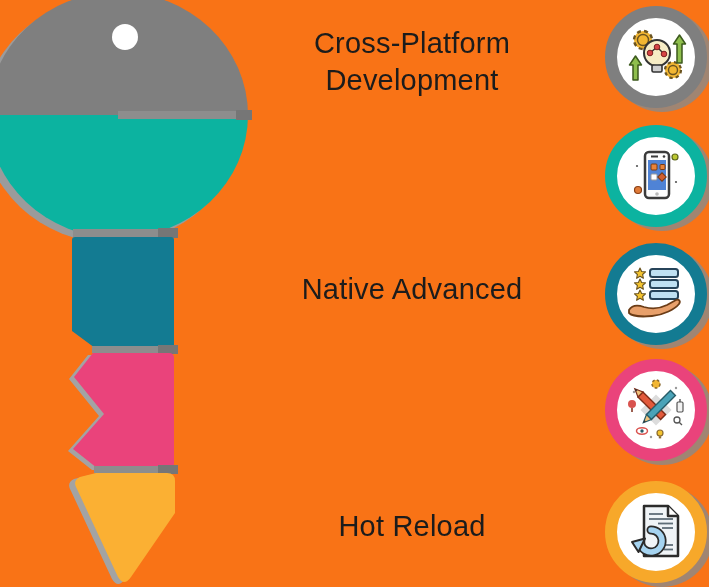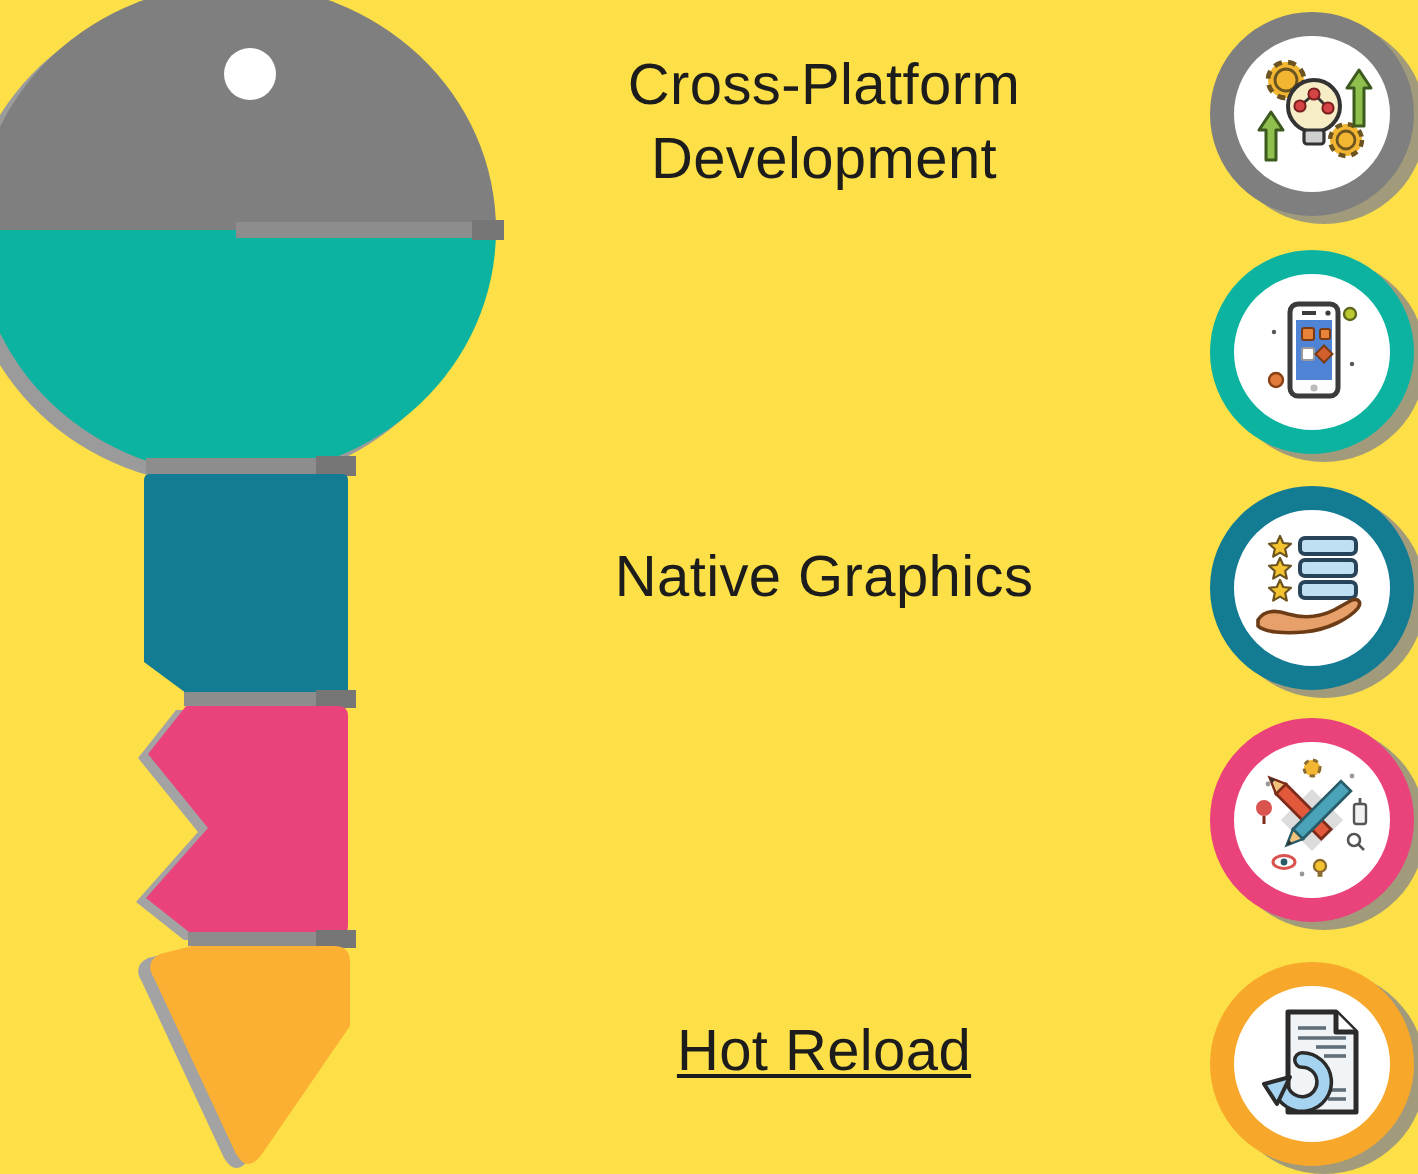--- a/index.html
+++ b/index.html
@@ -1,40 +1,40 @@
 <!DOCTYPE html>
 <html><head>
 <meta charset="utf-8">
 <style>
   html,body{margin:0;padding:0;}
   .canvas{
     position:relative;
     width:709px;height:587px;
-    background:#fde047;
+    background:#f97316;
     overflow:hidden;
     font-family:"Liberation Sans", sans-serif;
   }
   
   .key-svg{position:absolute;left:0;top:0;}
 
   
   .feature-label{
     position:absolute;
     left:247px;width:330px;
     text-align:center;
     font-size:29px;
     line-height:37px;
     color:#1c1c1c;
     letter-spacing:0.2px;
   }
   .label-1{top:25px;}
   .label-2{top:144px;}
   .label-3{top:271px;}
   .label-4{top:379px;}
-  .label-5{top:508px;text-decoration:underline;}
+  .label-5{top:508px;}
 
   
   .icon-circle{
     position:absolute;
     left:605px;
     width:78px;height:78px;
     background:#ffffff;
     border-style:solid;
     border-width:12px;
     border-radius:50%;
@@ -80,21 +80,21 @@
 
     <rect x="94" y="466" width="84" height="7" fill="#8d8d8d"></rect>
     <rect x="158" y="465" width="20" height="9" fill="#767676"></rect>
 
     <path d="M96,473 L167,473 Q175,473 175,481 L175,513 L131,577 Q124,587 118,577 L77,489 Q72,481 80,477 Z" fill="#a3a3a3" transform="translate(-6,2)"></path>
 
     <path d="M96,473 L167,473 Q175,473 175,481 L175,513 L131,577 Q124,587 118,577 L77,489 Q72,481 80,477 Z" fill="#fbb033"></path>
   </svg>
 
   <div class="feature-label label-1">Cross-Platform Development</div>
-  <div class="feature-label label-3">Native Graphics</div>
+  <div class="feature-label label-3">Native Advanced</div>
   <div class="feature-label label-5">Hot Reload</div>
 
   <div class="icon-circle icon-1" style="border-color: rgb(127, 127, 127);">
     <svg viewBox="0 0 64 64">
       <circle cx="19" cy="15" r="9" fill="#f2b632" stroke="#6b5420" stroke-width="2.4" stroke-dasharray="4 3.2"></circle>
       <circle cx="19" cy="15" r="5.5" fill="#f2b632" stroke="#6b5420" stroke-width="1.4"></circle>
       <circle cx="49" cy="45" r="8" fill="#f2b632" stroke="#6b5420" stroke-width="2.2" stroke-dasharray="3.4 3"></circle>
       <circle cx="49" cy="45" r="4.5" fill="#f2b632" stroke="#6b5420" stroke-width="1.4"></circle>
       <circle cx="33" cy="28" r="13" fill="#f6ecc5" stroke="#333333" stroke-width="2"></circle>
       <rect x="28" y="40" width="10" height="7" rx="1.5" fill="#cfcfcf" stroke="#333333" stroke-width="1.6"></rect>

